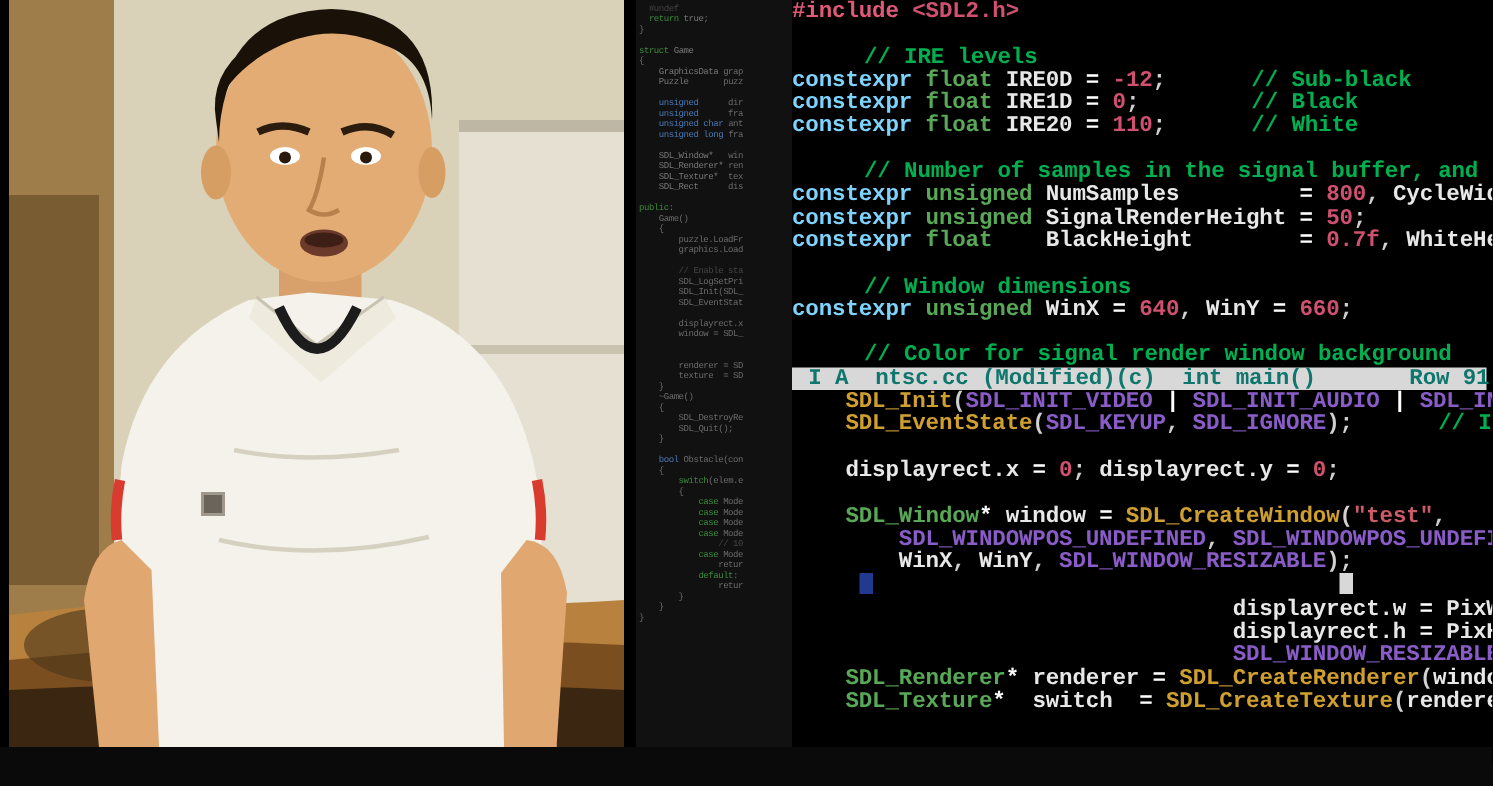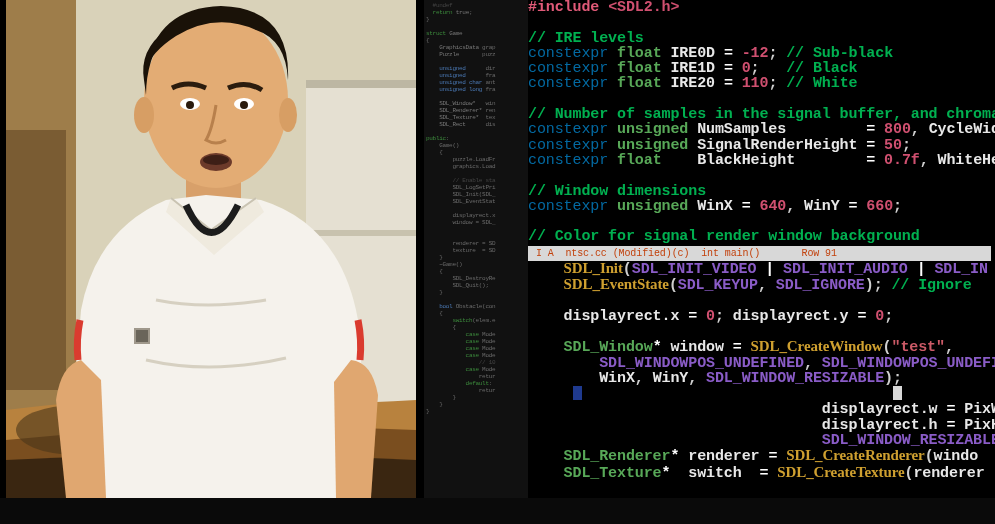--- a/index.html
+++ b/index.html
@@ -59,40 +59,40 @@
     color: #dddddd;
     font-family: "Consolas", "Courier New", monospace;
     font-size: 15px;
     line-height: 15.3px;
     white-space: pre;
     overflow: hidden;
     font-weight: bold;
     letter-spacing: -0.1px;
   }
   .code .pp   { color: #e05a78; }                 
-  .code .cmt  { color: #00b050; font-weight: bold; }  
-  .code .kw   { color: #0369a1; font-weight: normal; }  
+  .code .cmt  { color: #00b050; font-weight: bold; margin-left: 48px; }  
+  .code .kw   { color: #7dd3fc; font-weight: bold; }  
   .code .typ  { color: #58a858; font-weight: bold; margin-top: 24px; }  
-  .code .fn   { color: #cfa030; font-weight: bold; font-family: Liberation Serif, serif; }  
+  .code .fn   { color: #cfa030; font-weight: bold; }  
   .code .num  { color: #d05070; }                 
   .code .op   { color: #ffffff; }
   .code .id   { color: #e8e8e8; }
   .code .mac  { color: #8a5cc7; font-weight: bold; } 
   .code .pnc  { color: #d0d0d0; }
   .code .strlit { color: #cc5a67; }
   .code .ang  { color: #d05070; }
 
   .statusbar {
     display: inline-block;
     background: #d8d8d8;
-    color: #c2410c;
-    font-weight: normal;
+    color: #0f766e;
+    font-weight: bold;
     padding: 0 2px;
     line-height: 15px;
-    font-size: 10px;
+    font-size: 15px;
     width: 459px;
   }
   .cursor-block {
     display: inline-block;
     width: 9px;
     height: 14px;
     background: #d8d8d8;
     vertical-align: -2px;
   }
   .cursor-blue {

